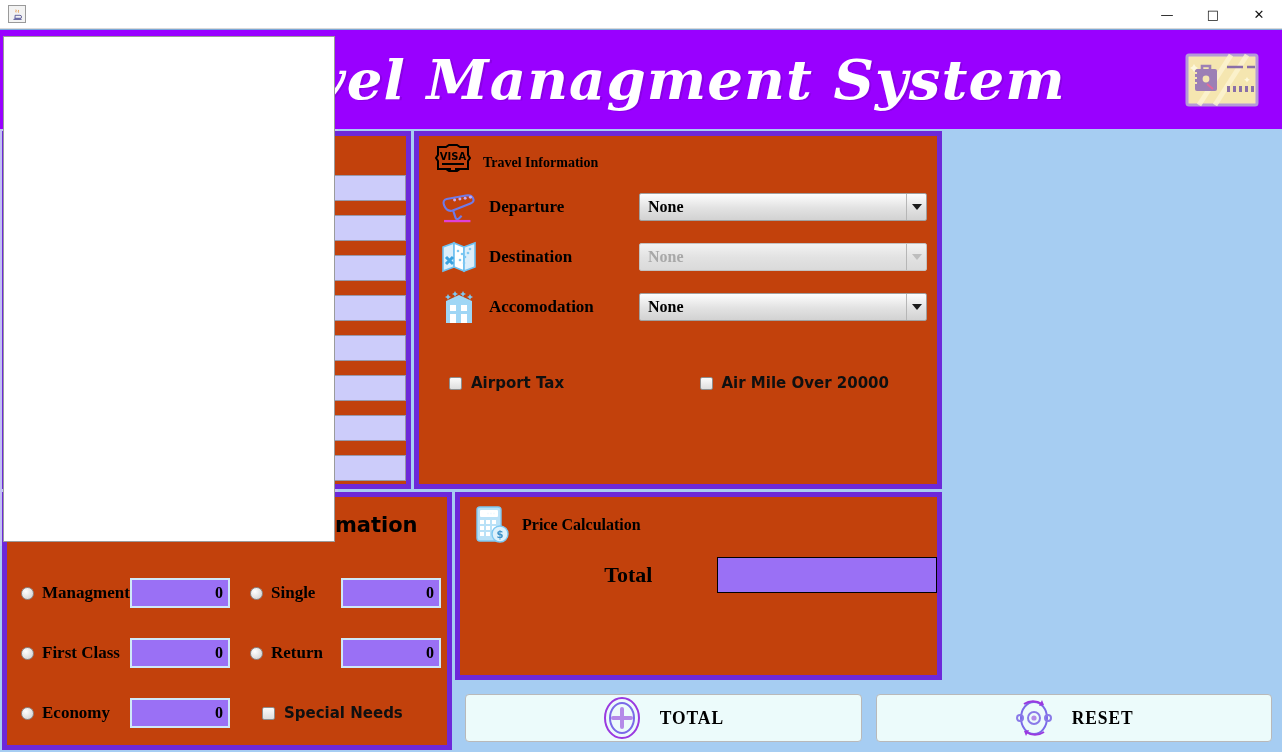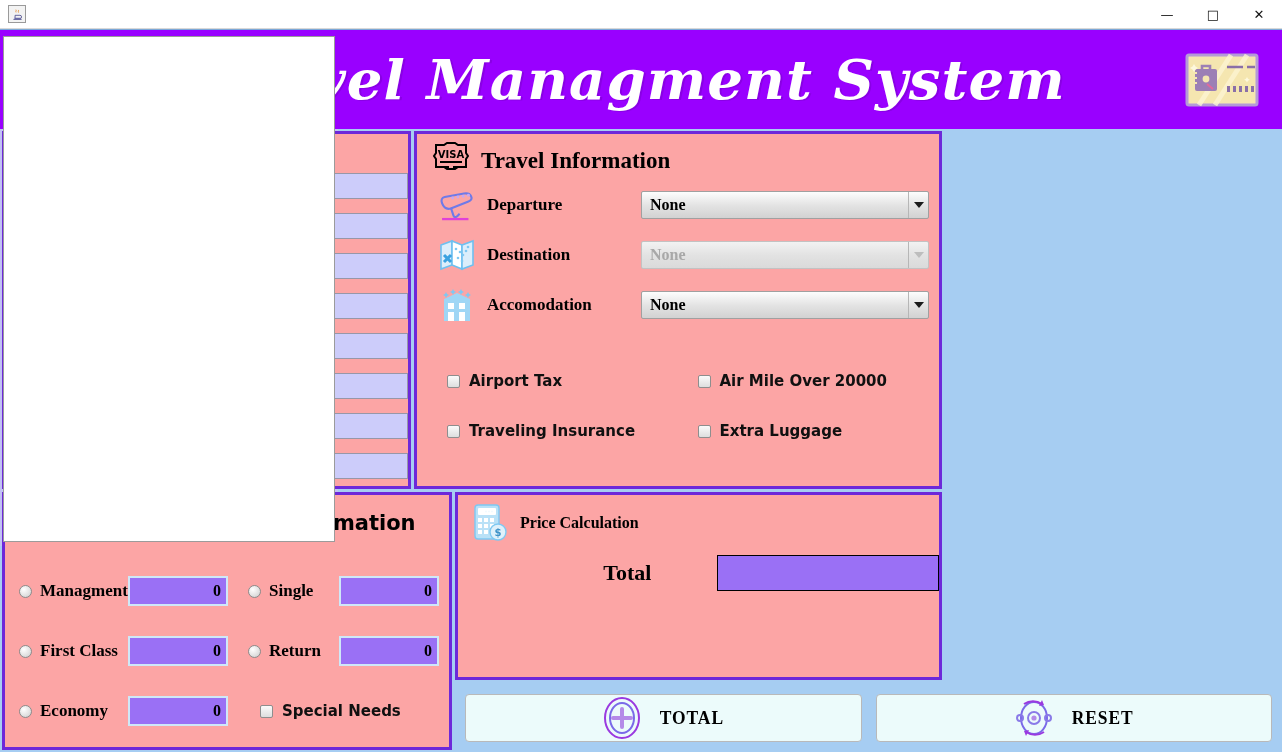--- a/index.html
+++ b/index.html
@@ -51,22 +51,22 @@
     font-size: 54px; color: #ffffff;
     letter-spacing: 1px;
     text-shadow: 2px 1px 0 rgba(0,0,0,0.10);
     transform: scaleX(1.04);
   }
   .banner-right { width: 120px; display: flex; justify-content: center; align-items: center; }
 
   
   .panel {
     position: absolute;
-    background: #fca5a5;
-    border: 3px solid #6d28d9;
+    background: #c2410c;
+    border: 5px solid #6d28d9;
   }
   .panel-head {
     display: flex; align-items: center;
     gap: 10px;
     padding-left: 12px;
   }
   .panel-title {
     font-family: "Liberation Serif", serif;
     font-weight: bold; color: #000;
   }
@@ -92,21 +92,21 @@
     border: 1px solid #9797a8;
     outline: none;
     font-family: "Liberation Serif", serif; font-size: 15px;
     padding: 0 4px;
   }
   #pnl-customer .cust-row:first-of-type .cust-input { border-color: #6f9b93; }
 
   
   #pnl-travel { left: 414px; top: 131px; width: 528px; height: 358px; }
   #pnl-travel .panel-head { padding-top: 8px; padding-left: 14px; }
-  #pnl-travel .panel-title { font-size: 23px; }
+  #pnl-travel .panel-title { font-size: 14px; }
   .tr-row {
     display: flex; align-items: center;
     height: 50px; padding-left: 18px;
   }
   .tr-icon { width: 44px; display: flex; justify-content: center; }
   .tr-label {
     font-size: 17px; font-weight: bold; color: #000;
     margin-left: 8px;
   }
   .combo {
@@ -468,30 +468,20 @@
 
     <div class="chk-grid">
       <div class="chk-row">
         <label class="chk">
           <span class="chk-box"></span>
           <span class="chk-lab">Airport Tax</span>
         </label>
         <label class="chk">
           <span class="chk-box"></span>
           <span class="chk-lab">Air Mile Over 20000</span>
-        </label>
-      </div>
-      <div class="chk-row">
-        <label class="chk">
-          <span class="chk-box"></span>
-          <span class="chk-lab">Traveling Insurance</span>
-        </label>
-        <label class="chk">
-          <span class="chk-box"></span>
-          <span class="chk-lab">Extra Luggage</span>
         </label>
       </div>
     </div>
   </div>
 
   <div class="panel" id="pnl-ticket">
     <div class="panel-head">
       <span>
         <svg width="46" height="40" viewBox="0 0 46 40">
           <g fill="none" stroke="#e040d8" stroke-width="2.2" stroke-linejoin="round">

